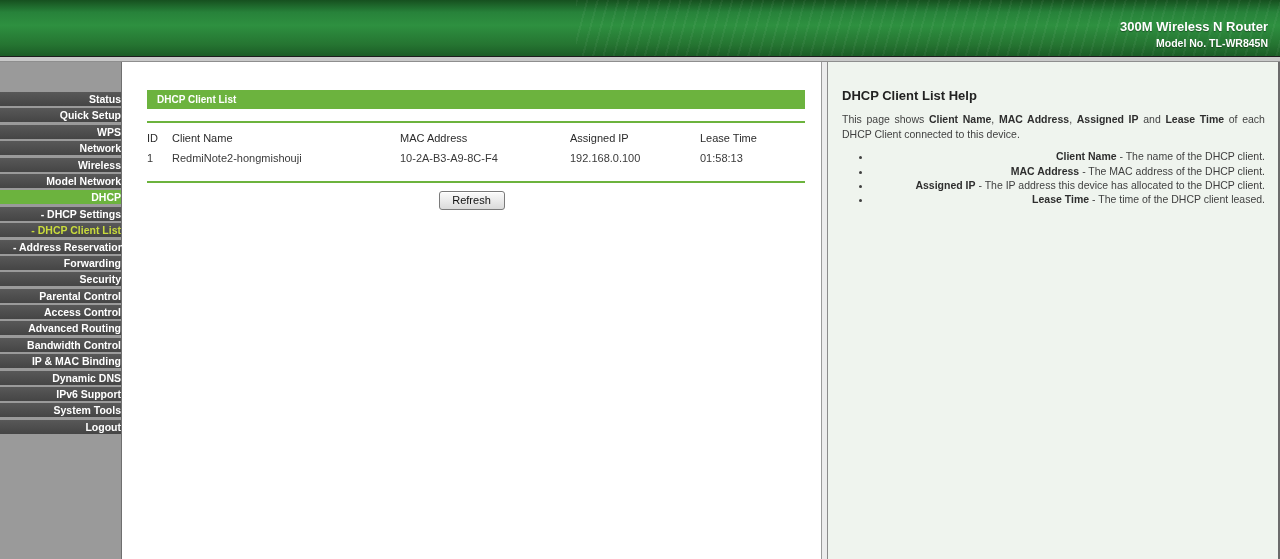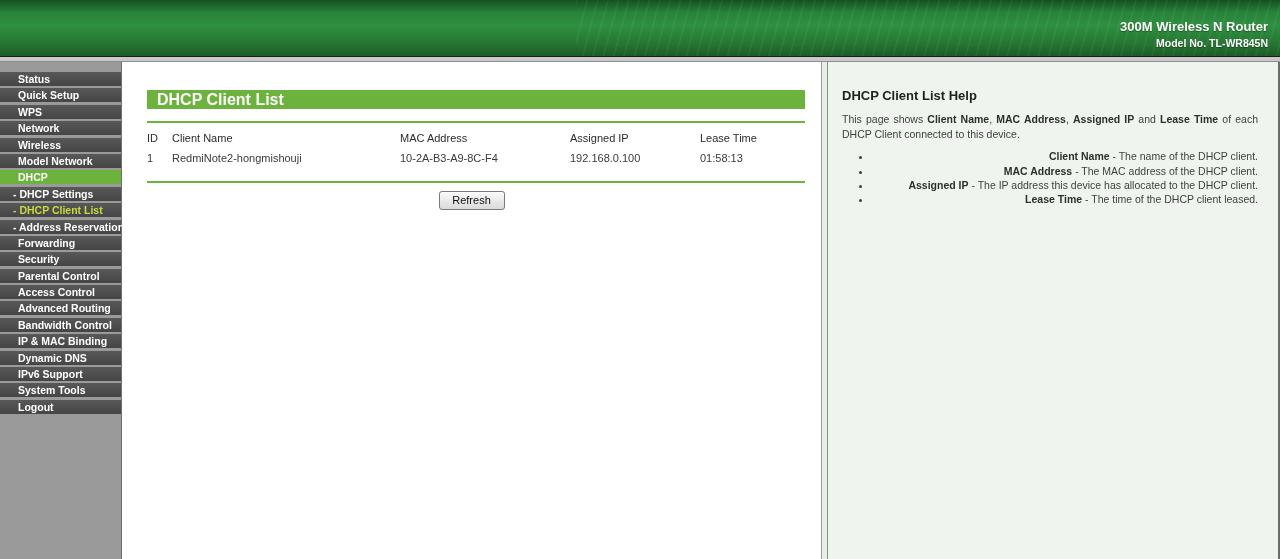--- a/index.html
+++ b/index.html
@@ -30,54 +30,54 @@
   .header-right .model { font-size:10.5px; font-weight:bold; margin-top:3px; }
 
   .subbar { height:6px; background:#c9c9c9; border-top:1px solid #1d1d1d; border-bottom:1px solid #8e8e8e; }
 
   
   .content { display:flex; height:497px; }
 
   
   .sidebar {
     width:122px; background:var(--sidebar_bg,#9A9A9A); border-right:1px solid #6f6f6f;
-    padding-top:10px; flex:none;
+    padding-top:30px; flex:none;text-align:right;
   }
   .nav-item {
     display:block; height:14px; line-height:14px; margin-bottom:2.4px;
     background:linear-gradient(180deg,#585858,#454545);
     color:#fff; font-size:10.5px; font-weight:bold; text-decoration:none;
     padding-left:18px; cursor:pointer; white-space:nowrap;
   }
   .nav-item.sub { padding-left:13px; }
   .nav-item.selected { background:var(--accent,#6CB33E); }
   .nav-item.active { color:var(--active,#C9DB3C); }
 
   
   .main { flex:1; background:#fff; padding-top:28px; }
   .title-bar {
     height:19px; line-height:19px; margin:0 16px 12px 25px; padding-left:10px;
-    background:var(--accent,#6CB33E); color:#fff; font-size:16px; font-weight:bold;
+    background:var(--accent,#6CB33E); color:#fff; font-size:10px; font-weight:bold;
   }
   .green-line { height:2px; background:var(--accent,#6CB33E); margin:0 16px 0 25px; }
   .client-table { width:calc(100% - 41px); margin:6px 16px 12px 25px; border-collapse:collapse; table-layout:fixed; }
   .client-table th { text-align:left; font-size:11px; font-weight:normal; color:#2b2b2b; height:18px; }
   .client-table td { text-align:left; font-size:11px; color:#3a3a3a; height:22px; vertical-align:middle; }
   .btn-row { text-align:center; margin-top:7px; }
   .btn {
     width:66px; height:19px; font-size:11px; color:#111; font-family:"Liberation Sans",sans-serif;
     background:linear-gradient(180deg,#fbfbfb,#dadada);
     border:1px solid #7a7a7a; border-radius:3px; box-shadow:inset 0 1px 0 #fff; cursor:pointer;
   }
 
   
   .gap { width:7px; background:#ececec; border-left:1px solid #9a9a9a; border-right:1px solid #8b8b8b; flex:none; }
   .help {
     width:452px; flex:none; background:var(--helpbg,#EFF4EE);
-    border-right:2px solid #6b6b6b; padding:26px 20px 0 14px;
+    border-right:2px solid #6b6b6b; padding:26px 13px 0 14px;
     color:#3f3f3f;
   }
   .help h2 { font-size:13px; color:#222; margin-bottom:9px; }
   .help p { font-size:10.5px; line-height:1.4; text-align:justify; margin-bottom:9px; }
   .help ul { margin:4px 0 10px 30px;text-align:right; }
   .help li { font-size:10.5px; line-height:1.25; margin-bottom:1px; }
   .help b { font-weight:bold; color:#2e2e2e; }
 </style>
 </head>
 <body>

